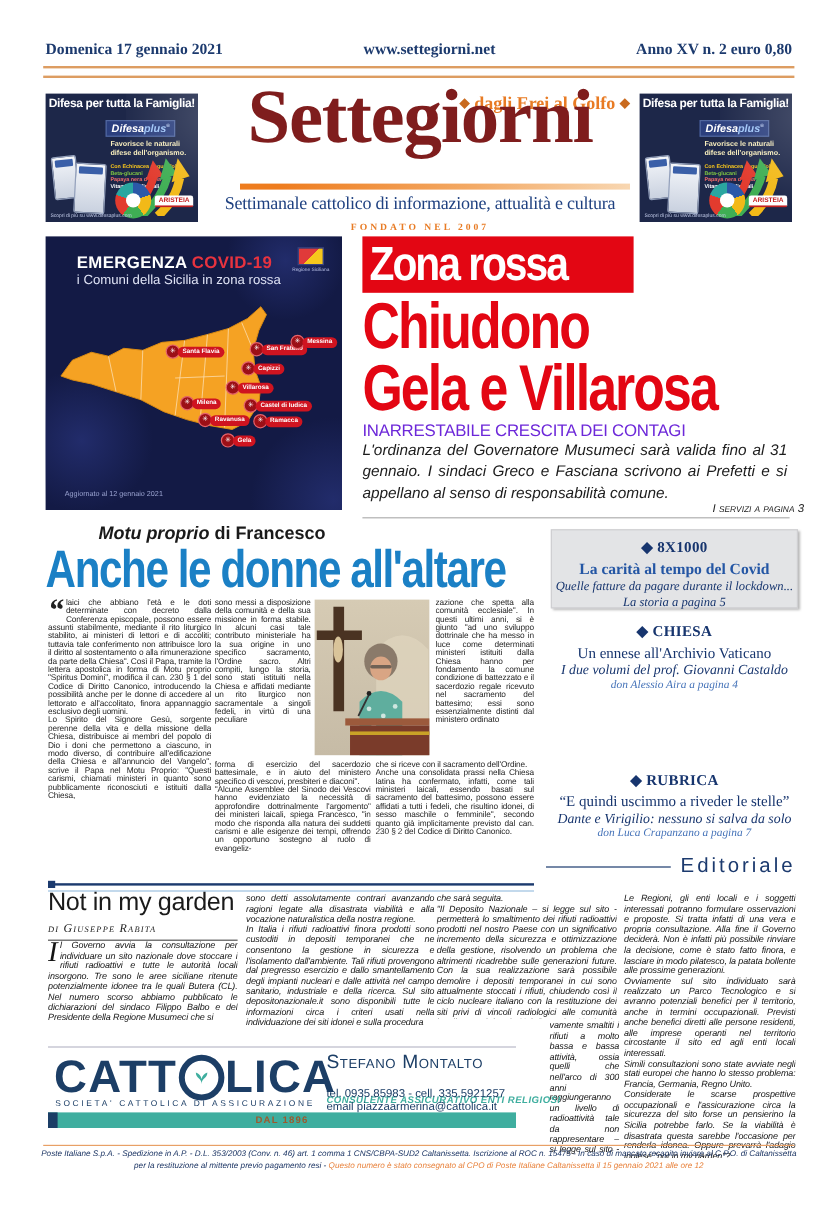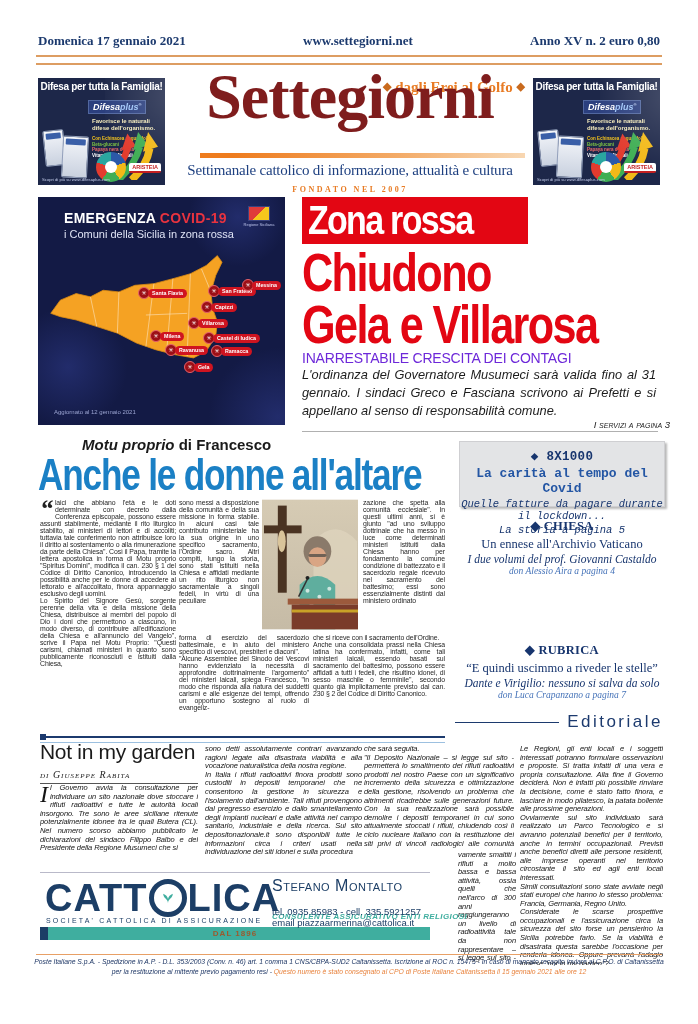--- a/index.html
+++ b/index.html
@@ -97,21 +97,21 @@
   .openquote{float:left;font-family:"Liberation Serif",serif;font-style:italic;font-weight:700;
              font-size:26px;line-height:20px;color:#222;padding-right:2px;}
   .photo{position:absolute;left:262px;top:499px;width:96px;height:131px;}
   .art-rule{position:absolute;left:40px;top:736px;width:405px;height:4px;
             border-top:2px solid #1c3a6e;border-bottom:1px solid #9cc0e0;}
   .art-rule::before{content:"";position:absolute;left:0;top:-4px;width:6px;height:6px;background:#1c3a6e;}
 
   
   .graybox{position:absolute;left:459px;top:441px;width:206px;height:66px;background:#e3e4e6;
            border:1px solid #cfcfd2;box-shadow:1.5px 1.5px 2px rgba(0,0,0,.28);
-           text-align:center;font-family:Liberation Mono, monospace;padding-top:6px;box-sizing:border-box;}
+           text-align:center;font-family:Liberation Serif, serif;padding-top:6px;box-sizing:border-box;}
   .sb-header{font-weight:700;font-size:12.5px;color:#17356e;letter-spacing:.3px;}
   .graybox .sb-title{font-weight:700;font-size:13px;color:#2456a4;margin-top:2px;}
   .graybox .sb-sub{font-style:italic;font-size:10.5px;color:#17356e;margin-top:2px;}
   .graybox .sb-ref{font-style:italic;font-size:10.5px;color:#17356e;margin-top:2px;}
   .sb-section{position:absolute;left:459px;width:206px;text-align:center;font-family:"Liberation Serif",serif;}
   .sb-section .sb-title{font-size:12.5px;color:#17356e;margin-top:3px;}
   .sb-section .sb-sub{font-style:italic;font-size:11.5px;color:#17356e;margin-top:1px;}
   .sb-section .sb-ref{font-style:italic;font-size:9.5px;color:#4472b8;margin-top:1px;}
   .edi-label{position:absolute;left:455px;top:712px;width:208px;display:flex;align-items:center;}
   .edi-line{flex:1;height:1px;background:#1c3a6e;margin-right:8px;}

